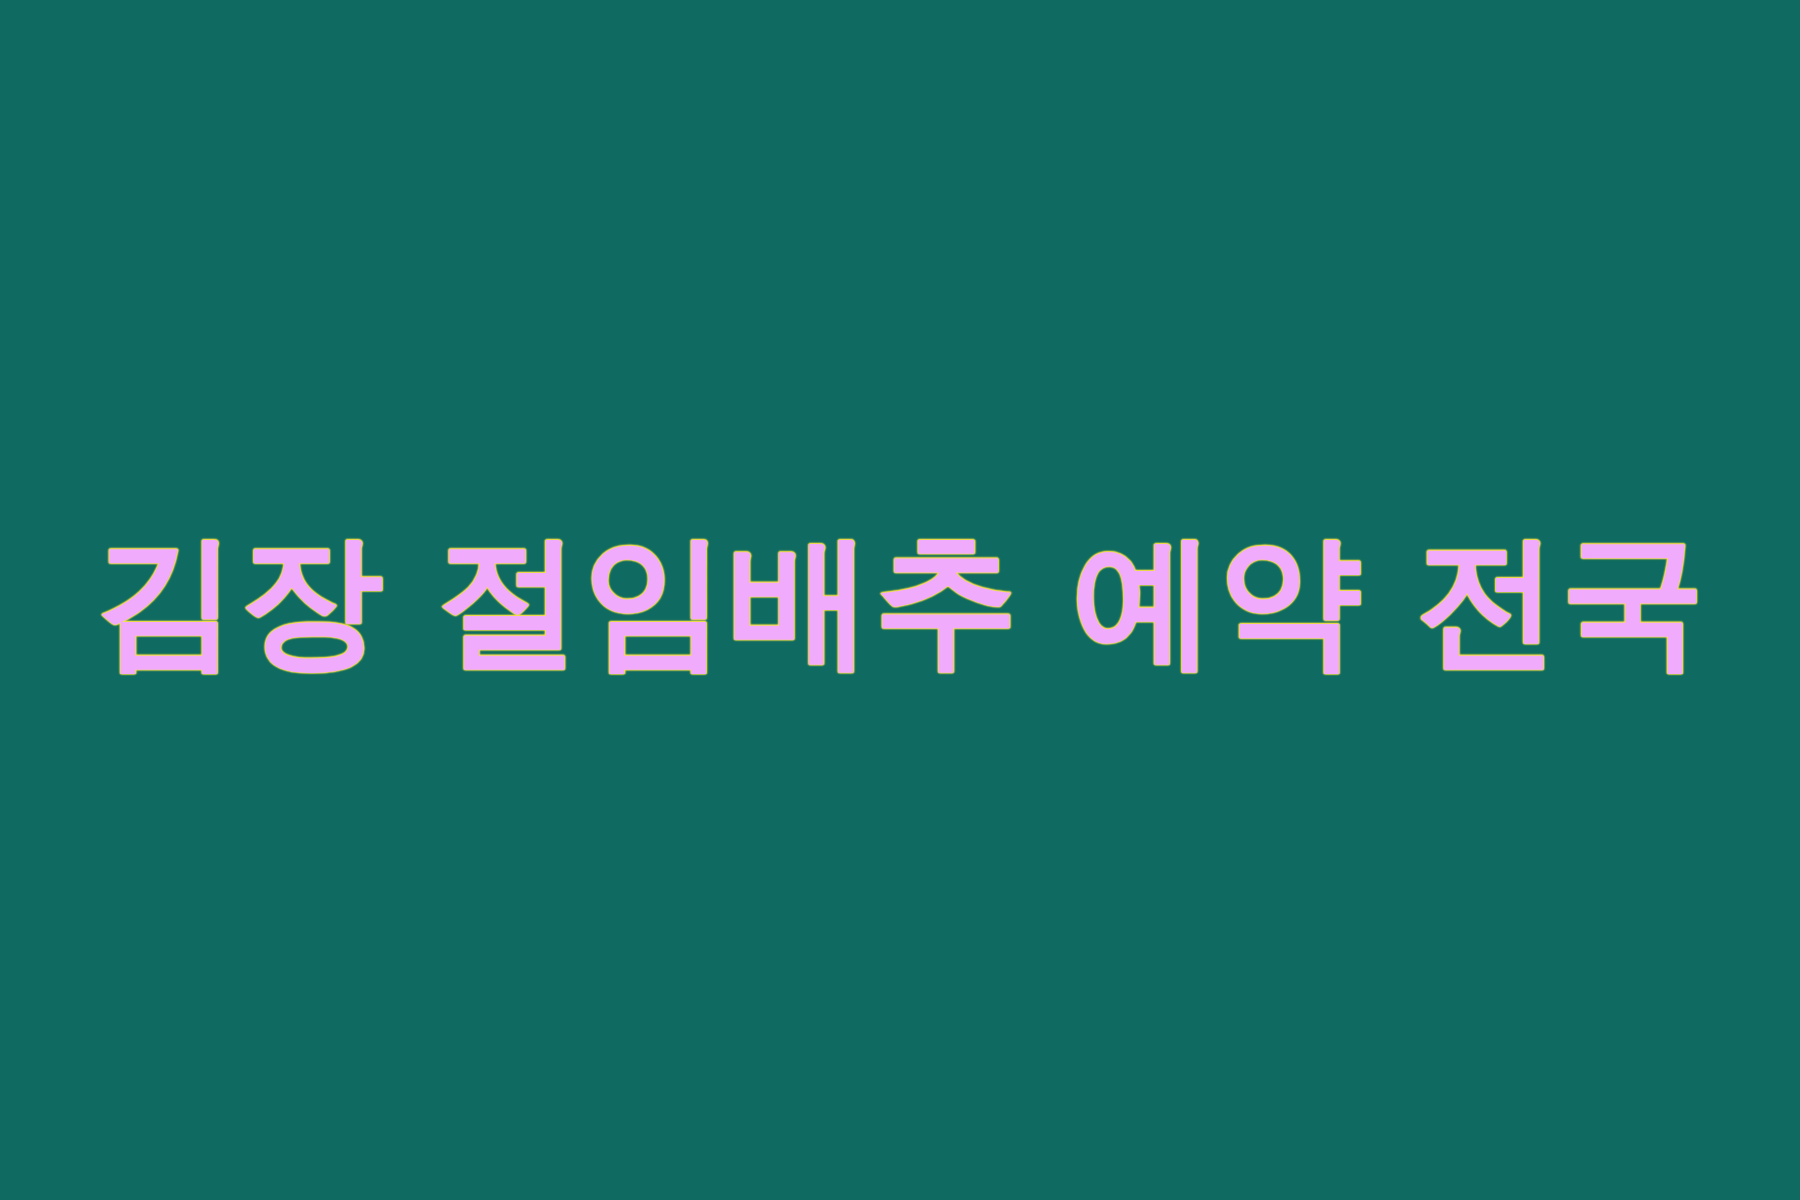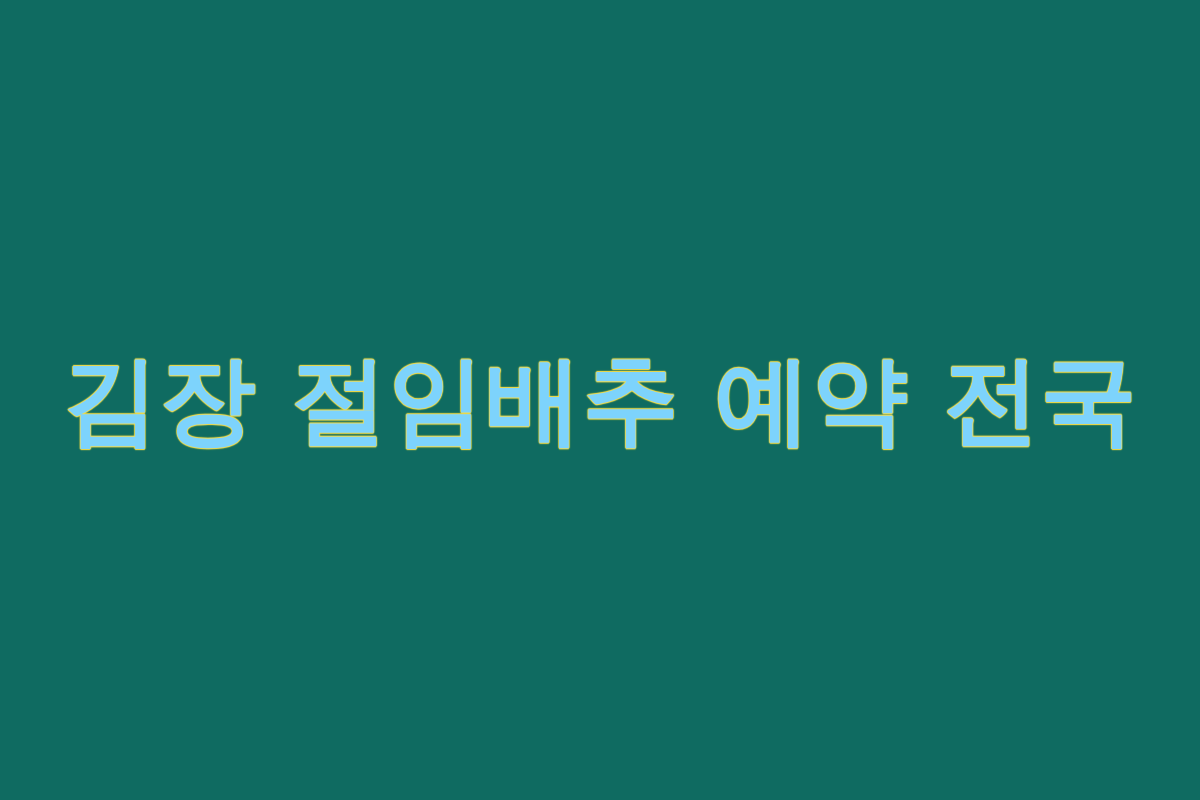--- a/index.html
+++ b/index.html
@@ -28,21 +28,21 @@
   }
 
   #title-block {
     width: 100%;
     text-align: center;
     user-select: none;
   }
 
   .title-line {
     display: block;
-    color: #7dd3fc;
+    color: #f0abfc;
     font-family: "DejaVu Sans", "Liberation Sans", sans-serif;
     font-weight: 700;
     font-size: 96px;
     line-height: 1.42;
     letter-spacing: 0.012em;
     white-space: nowrap;
     
     text-shadow:
        0px  0px 1.2px #FBE04A,
        0.6px 0px 1.2px #FBE04A,

